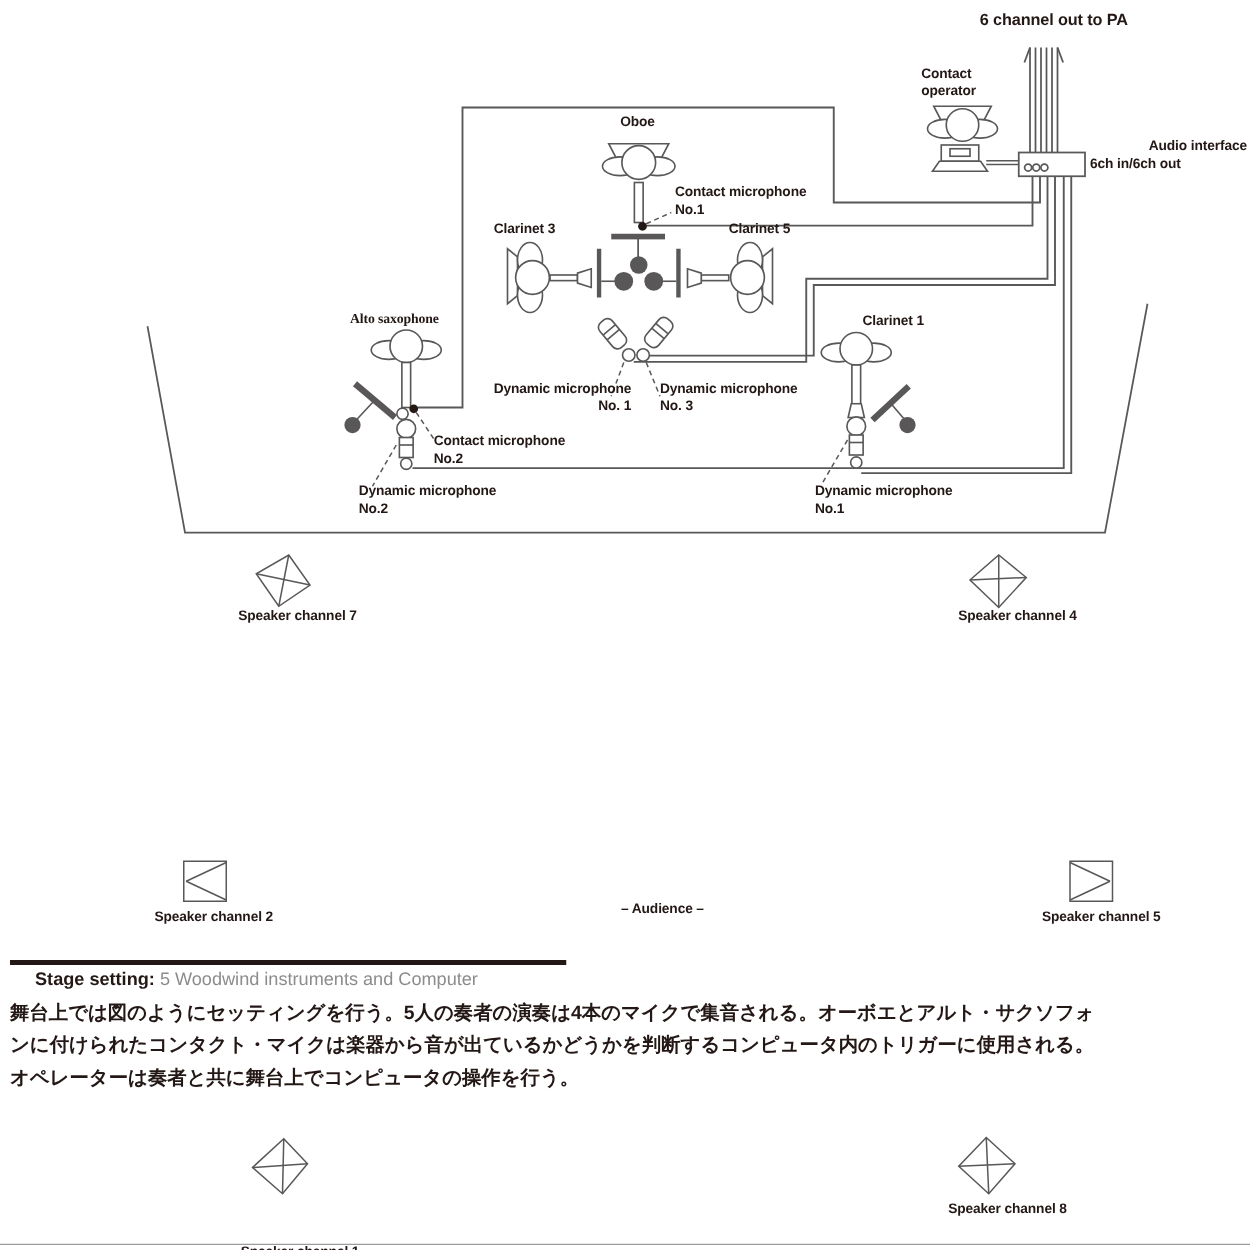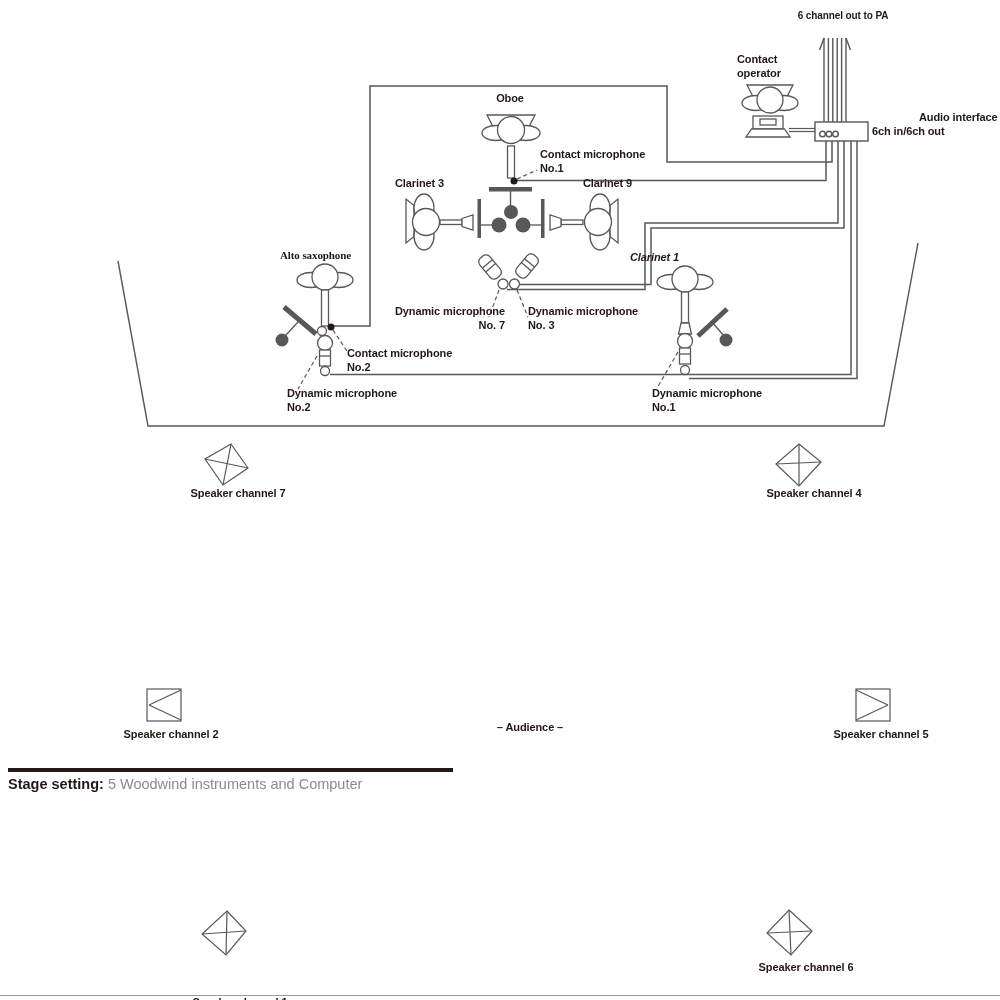--- a/index.html
+++ b/index.html
@@ -1,26 +1,26 @@
 <!DOCTYPE html>
 <html><head>
 <meta charset="utf-8">
 <style>
   html,body{margin:0;padding:0;background:#ffffff;}
   .page{position:relative;width:1000px;height:1000px;background:#fff;overflow:hidden;
         font-family:"Liberation Sans","DejaVu Sans",sans-serif;}
   svg{position:absolute;left:0;top:0;}
   .lbl{position:absolute;font:bold 11px "Liberation Sans","DejaVu Sans",sans-serif;
        color:#231815;white-space:nowrap;line-height:13.5px;letter-spacing:-0.1px;}
-  .lbl.big{font-size:10px;}
+  .lbl.big{font-size:13px;}
   .ctr{transform:translateX(-50%);}
   .rt{text-align:right;}
   .rule{position:absolute;left:8px;top:768px;width:445px;height:3.5px;background:#231815;}
   .caption{position:absolute;left:8px;top:775px;width:986px;color:#231815;}
-  .caption .head{font:bold 14.5px "Liberation Sans","DejaVu Sans",sans-serif;}
+  .caption .head{font:bold 14.5px "Liberation Sans","DejaVu Sans",sans-serif;margin-left:20px;}
   .caption .sub{font:14.5px "Liberation Sans","DejaVu Sans",sans-serif;color:#8c8c8c;font-weight:normal;}
   .caption .jp{font:bold 15.5px "Liberation Sans","DejaVu Sans",sans-serif;line-height:26px;margin-top:5px;}
   .botline{position:absolute;left:0;top:995px;width:1000px;height:0;border-top:1.5px solid #9b9b9b;}
 </style>
 </head>
 <body>
 
 <div class="page">
 
 <svg width="1000" height="1000" viewBox="0 0 1000 1000">
@@ -228,52 +228,57 @@
 <div class="lbl big ctr" style="left:843px;top:9px;">6 channel out to PA</div>
 
 <div class="lbl" style="left:737px;top:53px;">Contact</div>
 <div class="lbl" style="left:737px;top:67px;">operator</div>
 
 <div class="lbl" style="left:872px;top:111px;margin-left:47px;">Audio interface</div>
 <div class="lbl" style="left:872px;top:125px;">6ch in/6ch out</div>
 
 <div class="lbl ctr" style="left:510px;top:92px;">Oboe</div>
 <div class="lbl" style="left:395px;top:177px;">Clarinet 3</div>
-<div class="lbl" style="left:583px;top:177px;">Clarinet 9</div>
+<div class="lbl" style="left:583px;top:177px;">Clarinet 5</div>
 <div class="lbl" style="left:280px;top:249px;font-family:Liberation Serif, serif;">Alto saxophone</div>
-<div class="lbl" style="left:630px;top:251px;font-style:italic;">Clarinet 1</div>
+<div class="lbl" style="left:690px;top:251px;">Clarinet 1</div>
 
 <div class="lbl" style="left:540px;top:148px;">Contact microphone</div>
 <div class="lbl" style="left:540px;top:162px;">No.1</div>
 
 <div class="lbl" style="left:347px;top:347px;">Contact microphone</div>
 <div class="lbl" style="left:347px;top:361px;">No.2</div>
 
 <div class="lbl rt" style="left:385px;top:305px;width:120px;">Dynamic microphone</div>
-<div class="lbl rt" style="left:385px;top:319px;width:120px;">No. 7</div>
+<div class="lbl rt" style="left:385px;top:319px;width:120px;">No. 1</div>
 
 <div class="lbl" style="left:528px;top:305px;">Dynamic microphone</div>
 <div class="lbl" style="left:528px;top:319px;">No. 3</div>
 
 <div class="lbl" style="left:287px;top:387px;">Dynamic microphone</div>
 <div class="lbl" style="left:287px;top:401px;">No.2</div>
 
 <div class="lbl" style="left:652px;top:387px;">Dynamic microphone</div>
 <div class="lbl" style="left:652px;top:401px;">No.1</div>
 
 <div class="lbl ctr" style="left:238px;top:487px;">Speaker channel 7</div>
 <div class="lbl ctr" style="left:814px;top:487px;">Speaker channel 4</div>
 <div class="lbl ctr" style="left:171px;top:728px;">Speaker channel 2</div>
 <div class="lbl ctr" style="left:530px;top:697px;margin-top:24px;">– Audience –</div>
 <div class="lbl ctr" style="left:881px;top:728px;">Speaker channel 5</div>
 <div class="lbl ctr" style="left:240px;top:961px;margin-top:35px;">Speaker channel 1</div>
-<div class="lbl ctr" style="left:806px;top:961px;">Speaker channel 6</div>
+<div class="lbl ctr" style="left:806px;top:961px;">Speaker channel 8</div>
 
 <div class="rule"></div>
 <div class="caption">
   <div>
     <span class="head">Stage setting:</span><span class="sub"> 5 Woodwind instruments and Computer</span>
   </div>
+  <div class="jp">
+    <div>舞台上では図のようにセッティングを行う。5人の奏者の演奏は4本のマイクで集音される。オーボエとアルト・サクソフォ</div>
+    <div>ンに付けられたコンタクト・マイクは楽器から音が出ているかどうかを判断するコンピュータ内のトリガーに使用される。</div>
+    <div>オペレーターは奏者と共に舞台上でコンピュータの操作を行う。</div>
+  </div>
 </div>
 
 <div class="botline"></div>
 
 </div>
 
 </body></html>

